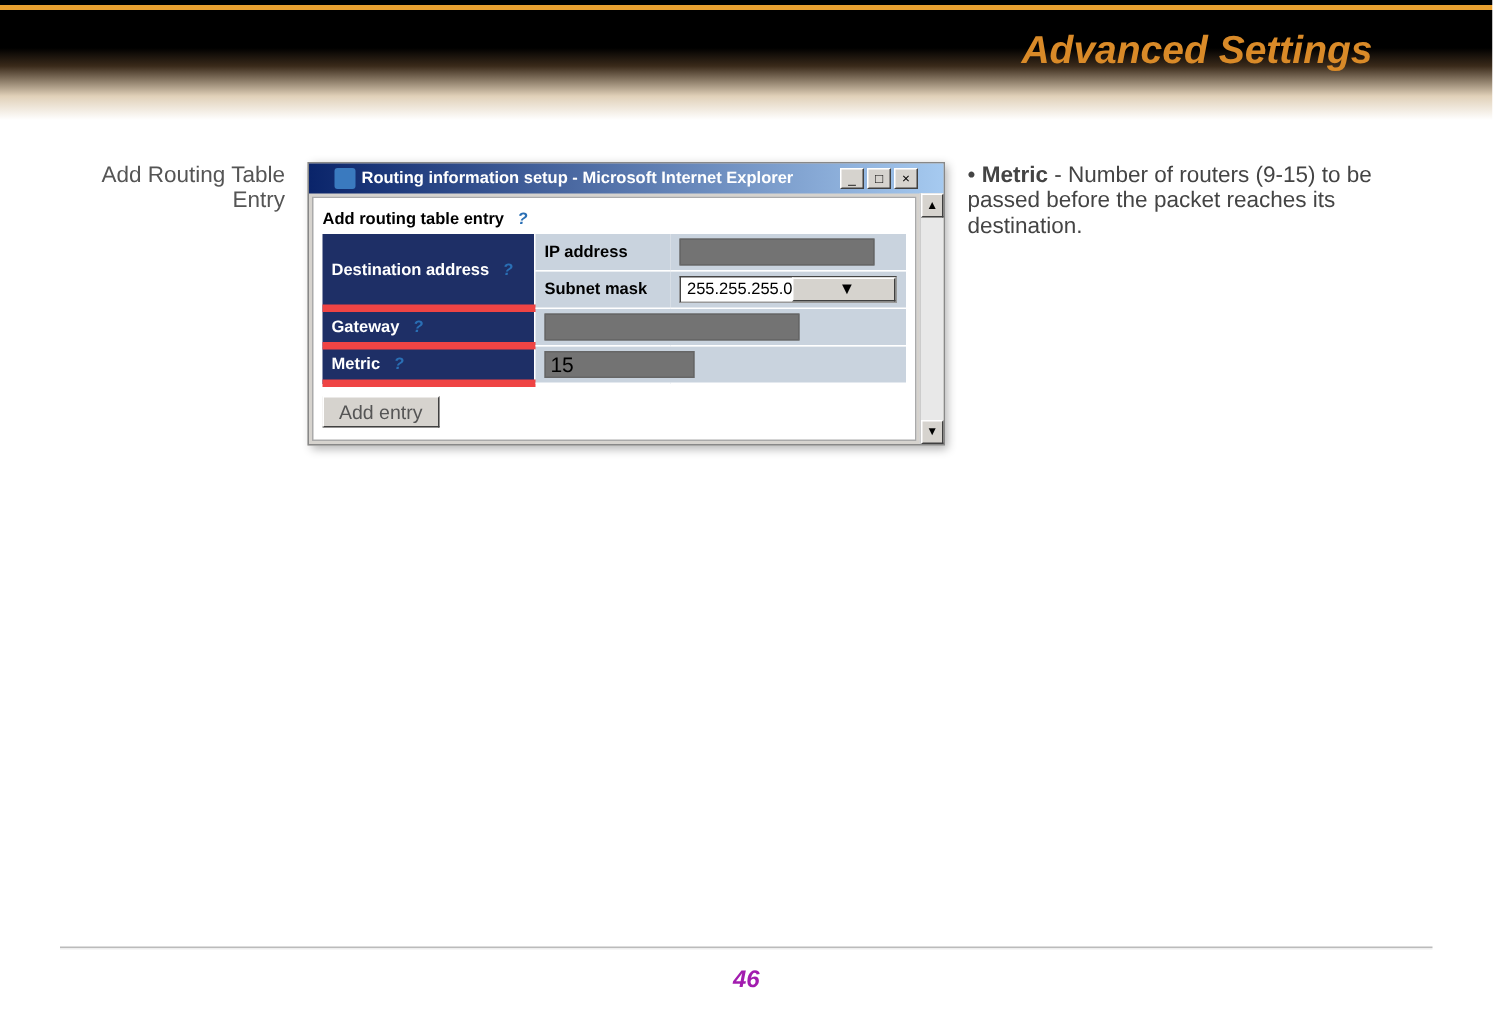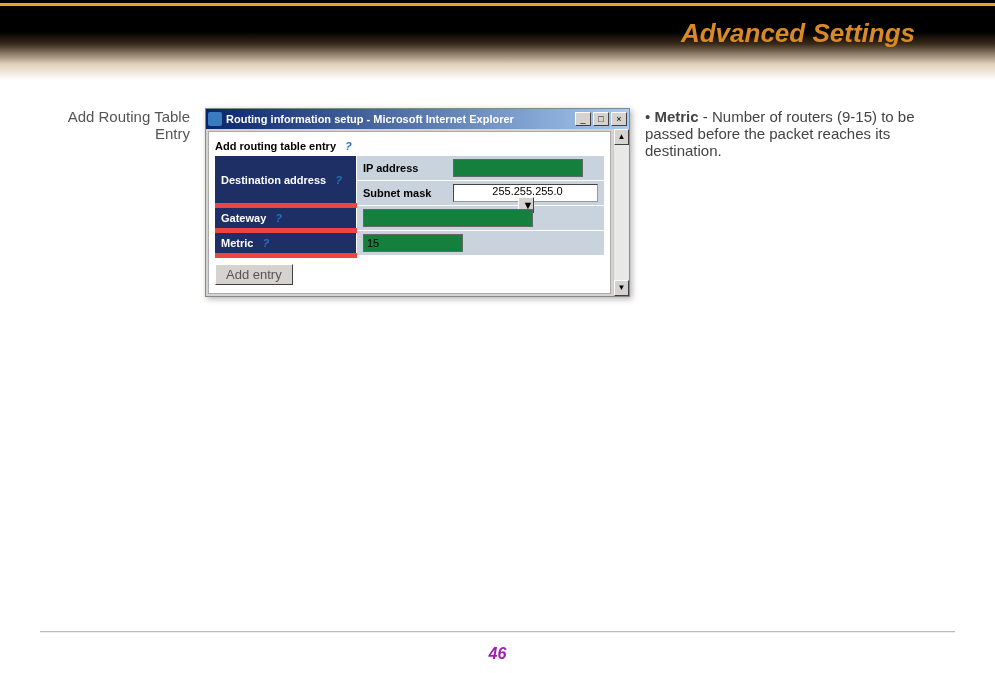--- a/index.html
+++ b/index.html
@@ -56,21 +56,21 @@
     border: 1px solid #888;
     box-shadow: 2px 2px 6px rgba(0,0,0,0.3);
     font-size: 11px;
   }
   .titlebar {
     background: linear-gradient(to right, #0a246a, #a6caf0);
     color: #fff;
     height: 20px;
     display: flex;
     align-items: center;
-    padding: 0 2px;
+    padding: 0 17px;
   }
   .titlebar .ticon {
     width: 14px; height: 14px;
     background: #3a7abf;
     border-radius: 2px;
     margin-right: 4px;
     display: inline-block;
   }
   .titlebar .ttext { flex: 1; font-weight: bold; font-size: 11px; }
   .tbtn {
@@ -113,33 +113,32 @@
     border-bottom: 5px solid #ef4444;
   }
   .lightcell {
     background: #c9d3de;
     border-bottom: 1px solid #fff;
   }
   .lblcell { font-weight: bold; width: 95px; }
   .txtinput {
     height: 18px;
     padding: 1px 3px;
-    font-size: 11px;
+    font-size: 14px;
     border: 1px solid #666;
-    background: #15803d;
+    background: #737373;
     width: 130px;
   }
   .selwrap {
     display: inline-flex;
     height: 18px;
     border: 1px inset #999;
     background: #fff;
     width: 145px;
     align-items: center;
-    flex-direction: column;
   }
   .selwrap span { flex:1; padding-left:4px; font-size:11px;}
   .selbtn {
     width: 16px; height: 16px;
     background: #d6d3ce;
     border: 1px solid #fff;
     border-right-color:#404040;
     border-bottom-color:#404040;
     text-align:center;
     font-size:8px; line-height:14px;

